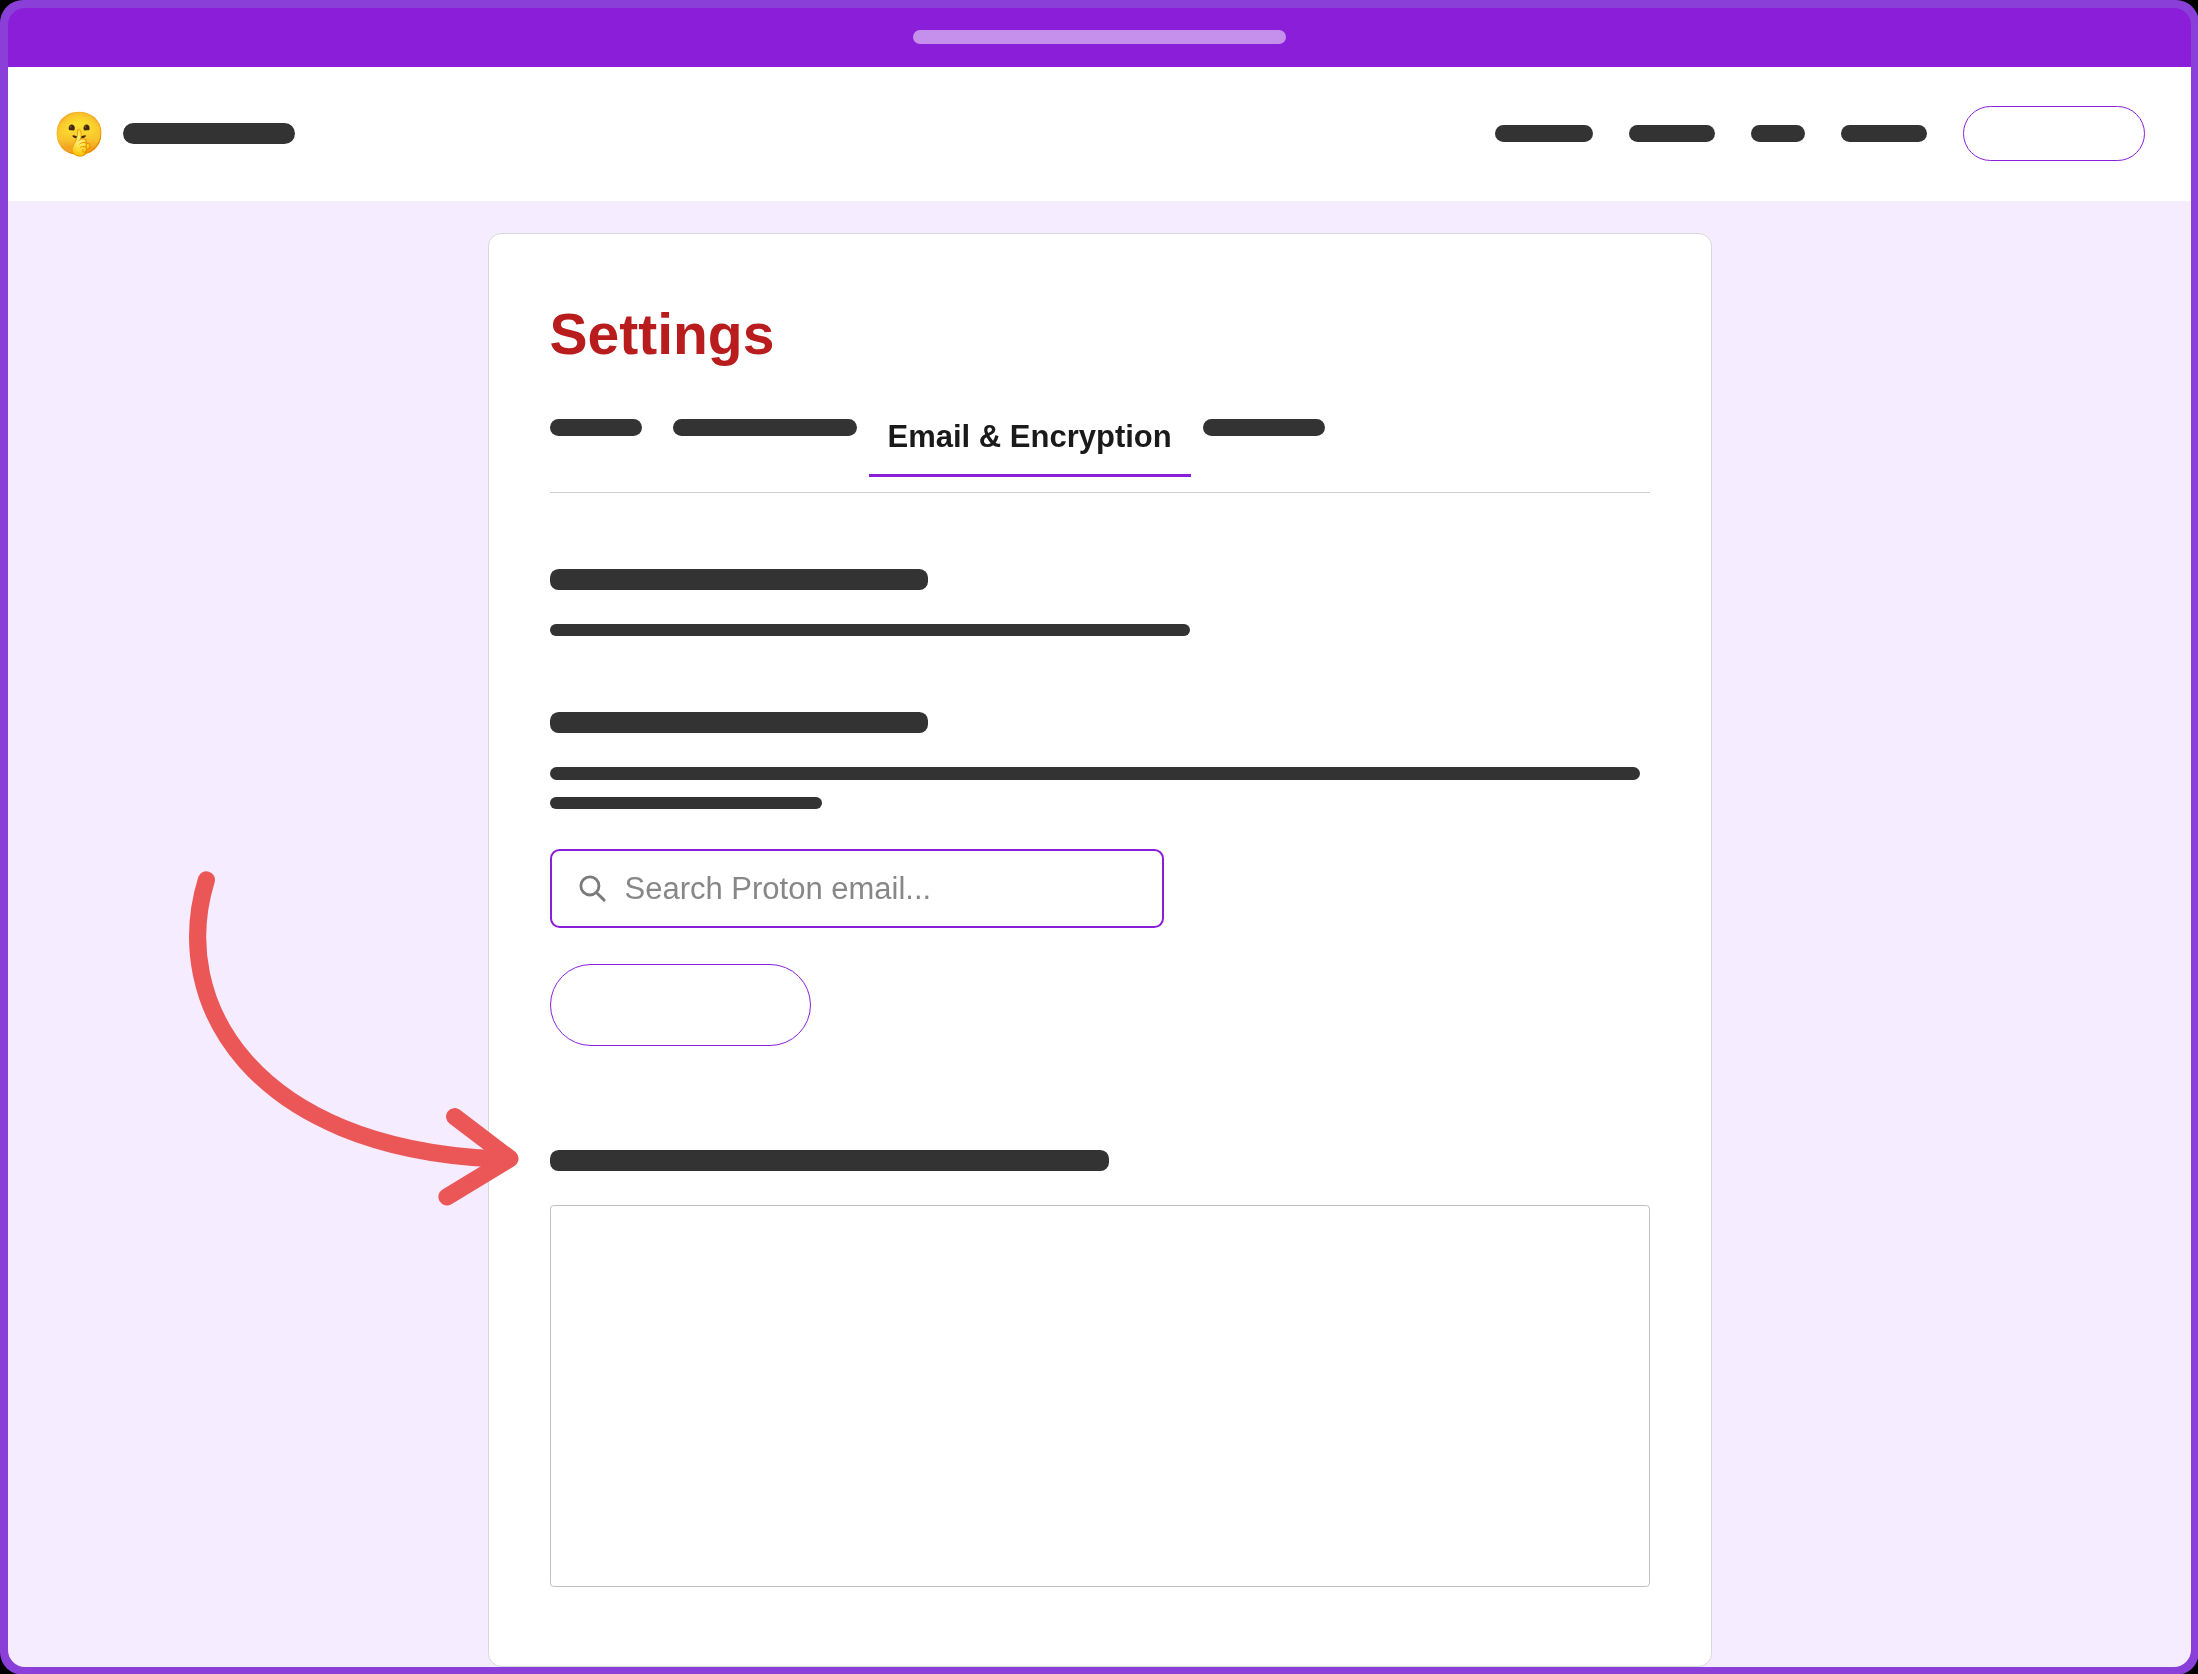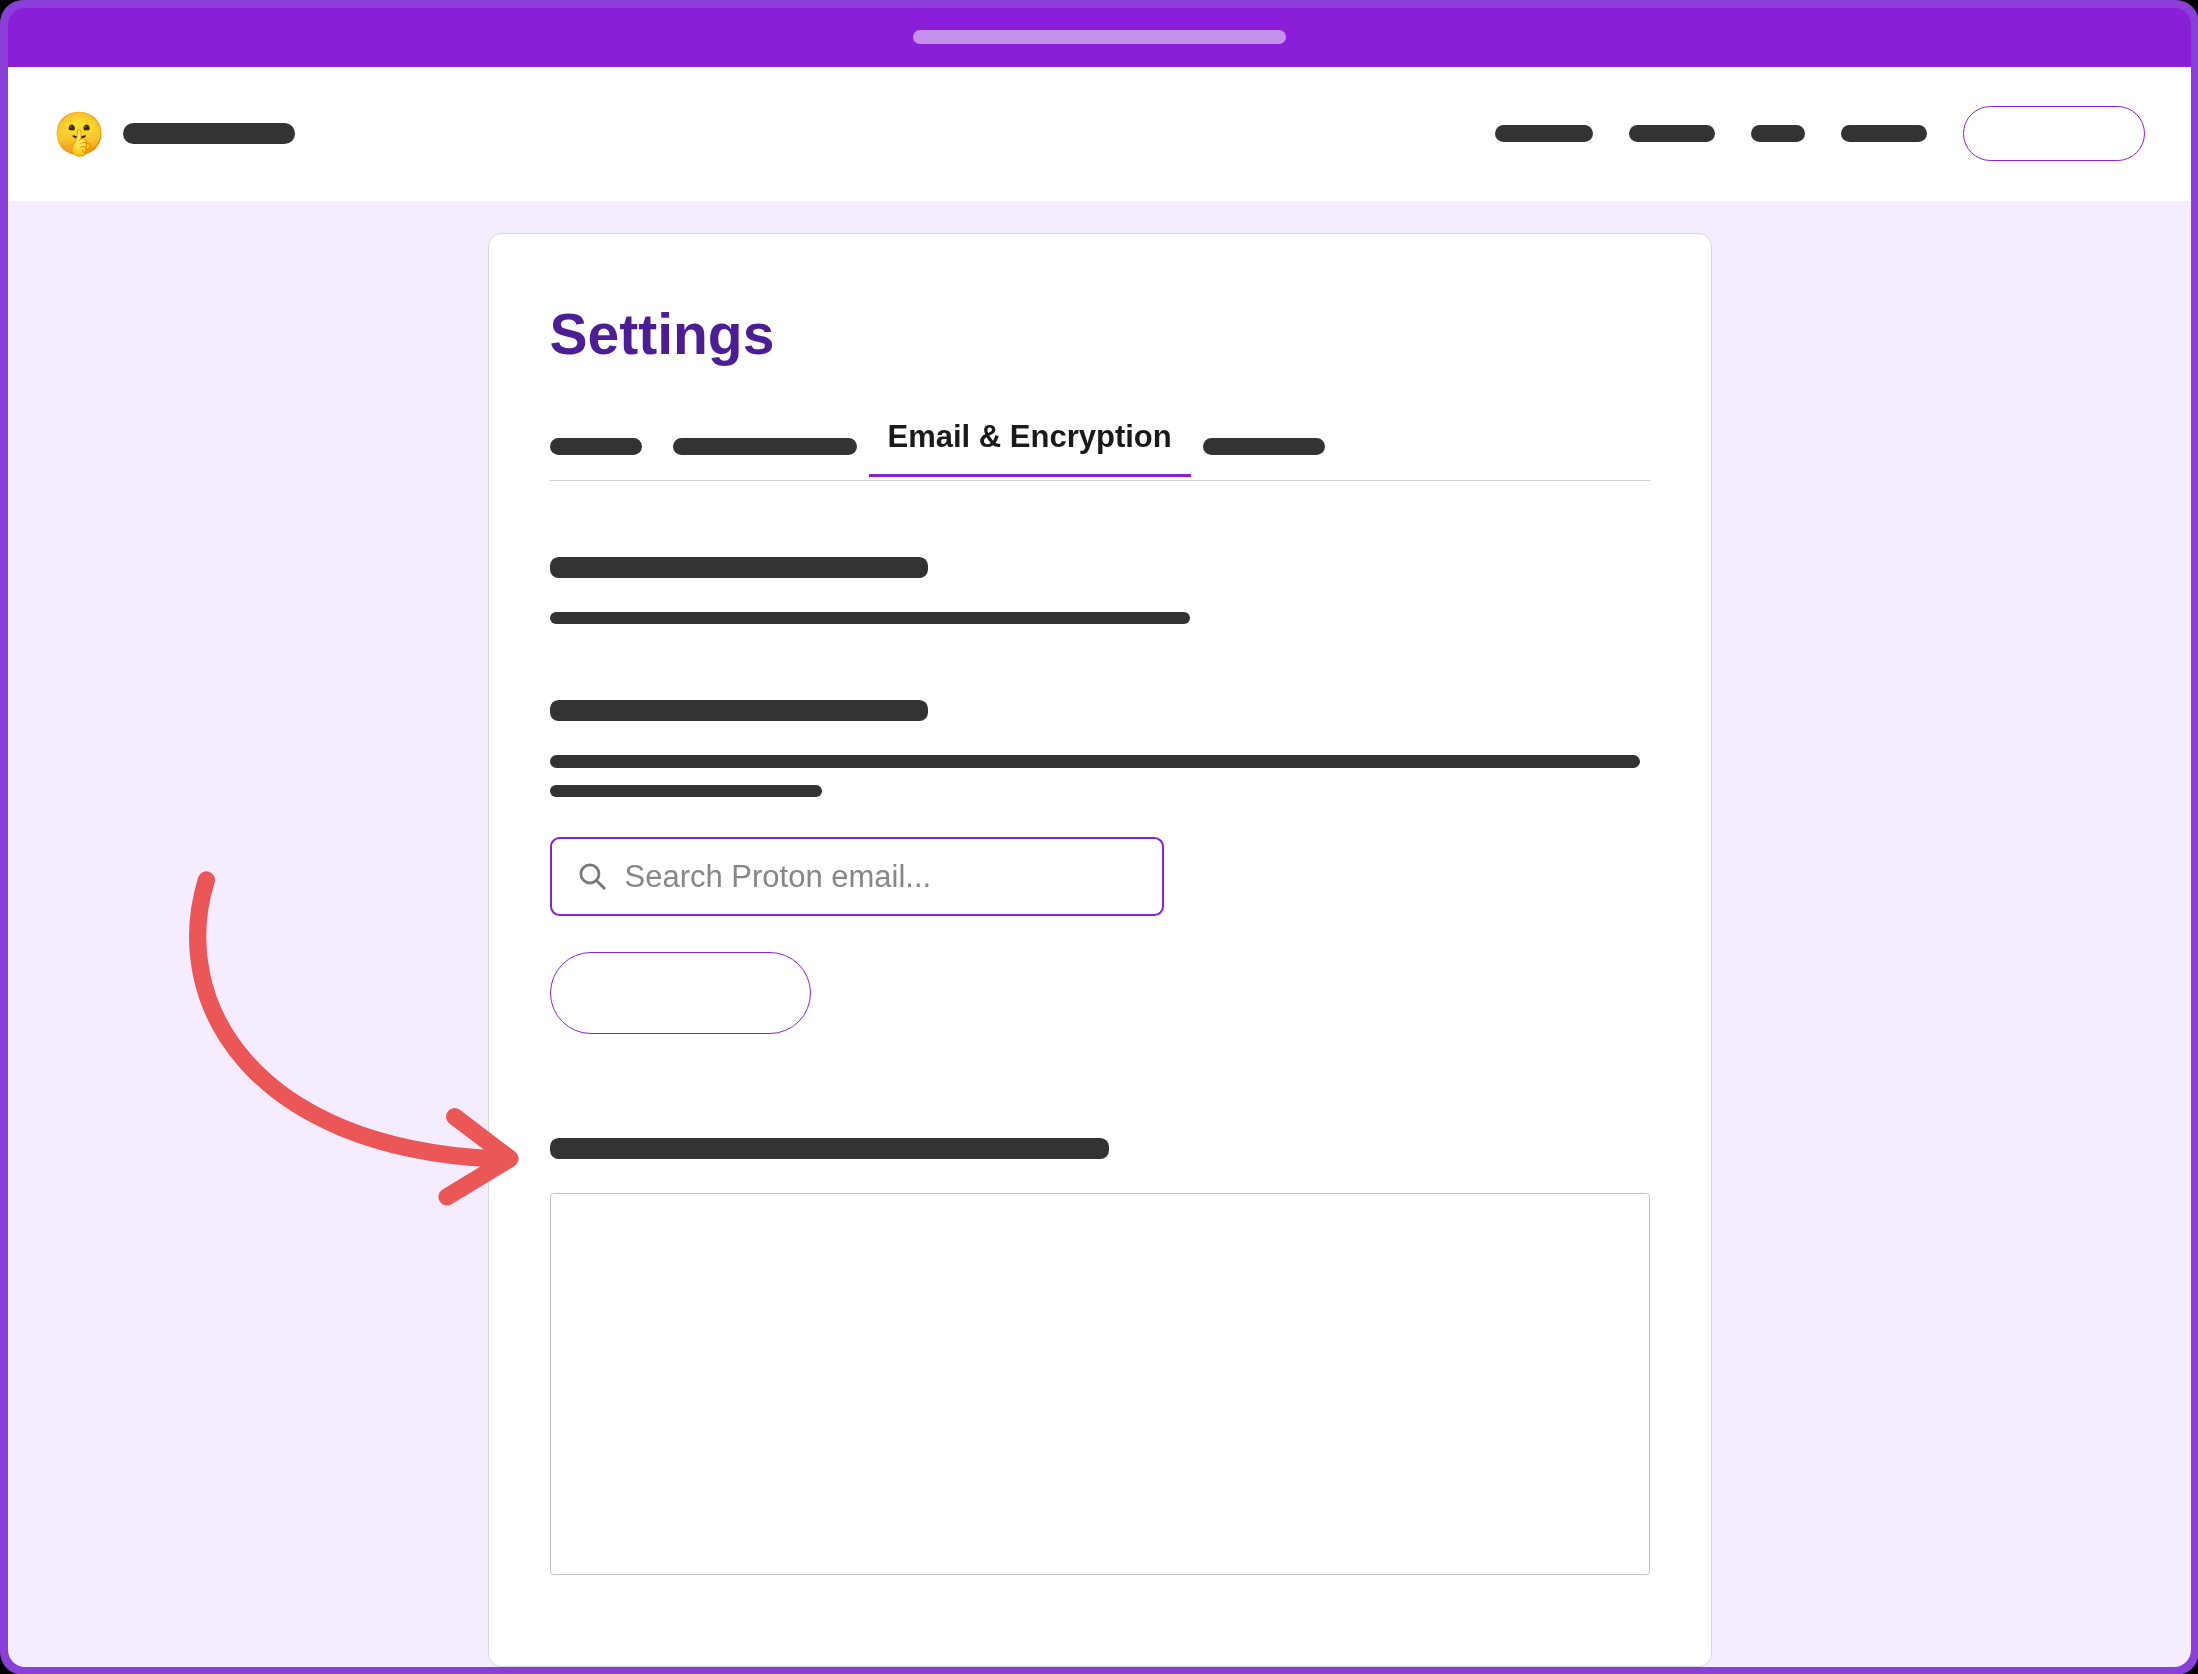--- a/index.html
+++ b/index.html
@@ -104,29 +104,29 @@
     .card {
       width: 1224px;
       background: #fff;
       border: 1.4px solid #d8d8d8;
       border-radius: 13.4px;
       padding: 67px 61px 0 61px;
     }
     .page-title {
       font-size: 57px;
       font-weight: 800;
-      color: #4c1d95;
+      color: #b91c1c;
       margin-bottom: 52px;
     }
     .tabs {
       display: flex;
-      align-items: flex-end;
+      align-items: flex-start;
       gap: 31px;
       border-bottom: 1.4px solid #d0d0d0;
-      padding-bottom: 4px;
+      padding-bottom: 16px;
     }
     .tab {
       padding-bottom: 21px;
       font-size: 31px;
       font-weight: 700;
       color: #333;
       cursor: pointer;
       position: relative;
     }
     .tab-blob {

